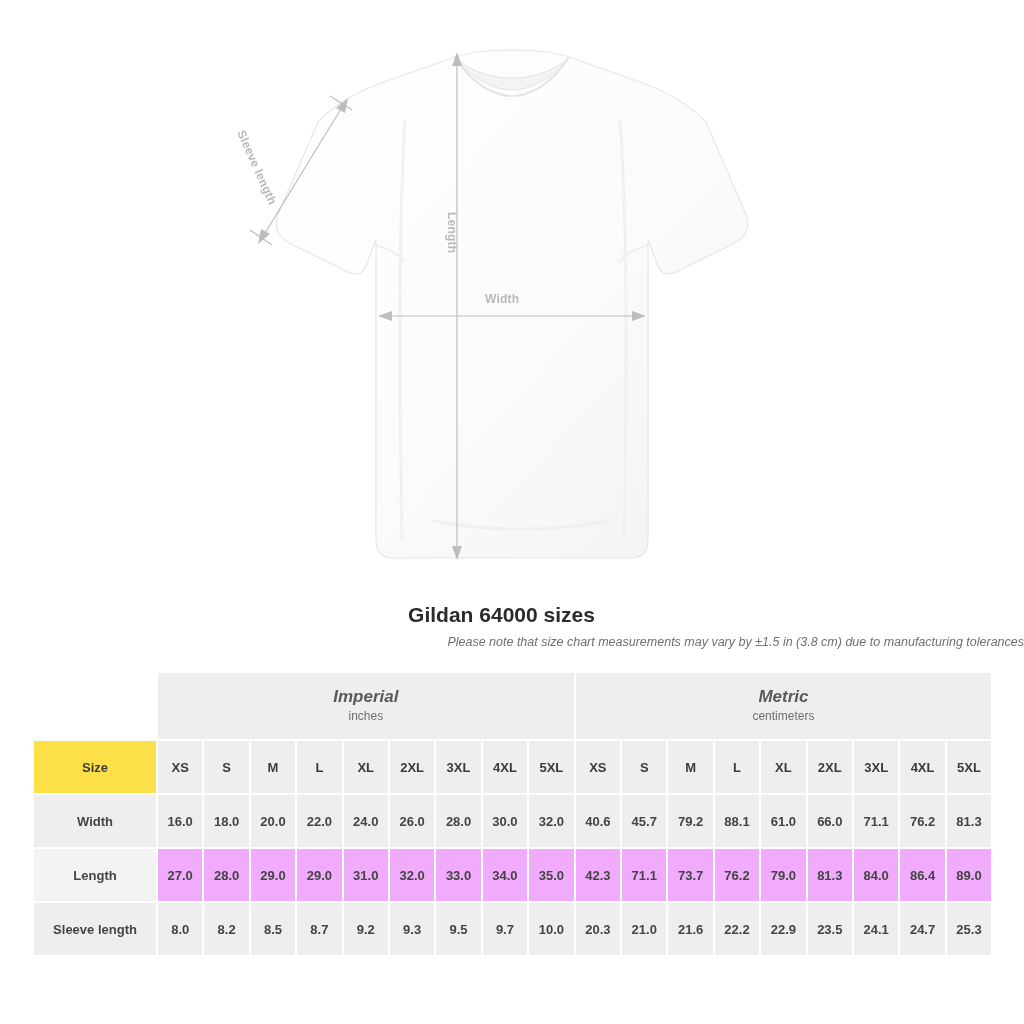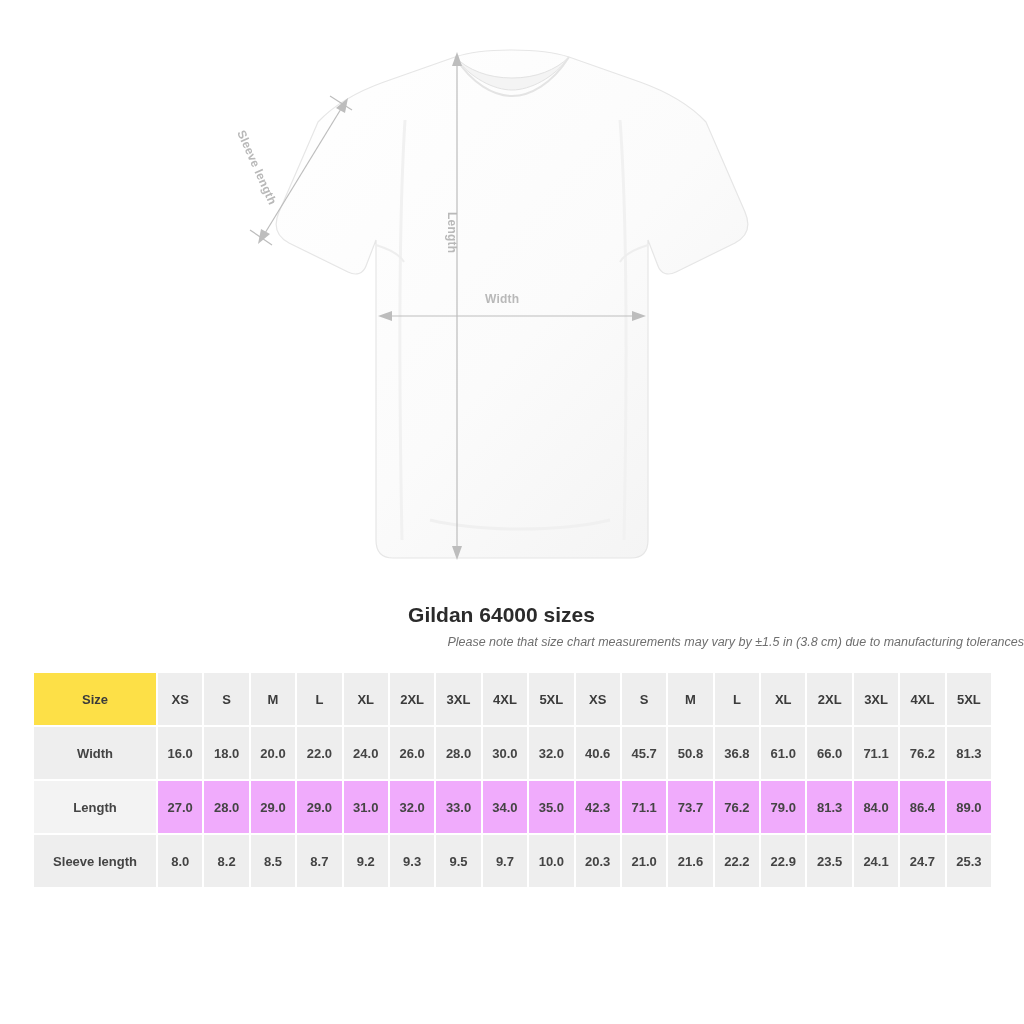--- a/index.html
+++ b/index.html
@@ -213,20 +213,31 @@
           <col style="width:46.4px">
           <col style="width:46.4px">
         <col style="width:46.4px">
           <col style="width:46.4px">
           <col style="width:46.4px">
         <col style="width:46.4px">
           <col style="width:46.4px">
           <col style="width:46.4px">
       </colgroup>
       <tbody>
+        <tr>
+          <td class="unit-head corner-cell"></td>
+          <td class="unit-head" colspan="9">
+            <span class="u-name">Imperial</span>
+            <span class="u-sub">inches</span>
+          </td>
+          <td class="unit-head" colspan="9">
+            <span class="u-name">Metric</span>
+            <span class="u-sub">centimeters</span>
+          </td>
+        </tr>
 
         <tr class="hdr-row">
           <td class="rowlabel">Size</td>
           <td class="sizehdr">XS</td>
           <td class="sizehdr">S</td>
           <td class="sizehdr">M</td>
           <td class="sizehdr">L</td>
           <td class="sizehdr">XL</td>
           <td class="sizehdr">2XL</td>
           <td class="sizehdr">3XL</td>
@@ -249,22 +260,22 @@
           <td class="val">18.0</td>
           <td class="val">20.0</td>
           <td class="val">22.0</td>
           <td class="val">24.0</td>
           <td class="val">26.0</td>
           <td class="val">28.0</td>
           <td class="val">30.0</td>
           <td class="val">32.0</td>
           <td class="val">40.6</td>
           <td class="val">45.7</td>
-          <td class="val">50.8</td>
-          <td class="val">36.8</td>
+          <td class="val">79.2</td>
+          <td class="val">88.1</td>
           <td class="val">61.0</td>
           <td class="val">66.0</td>
           <td class="val">71.1</td>
           <td class="val">76.2</td>
           <td class="val">81.3</td>
         </tr>
 
         <tr class="data-row alt">
           <td class="rowlabel">Length</td>
           <td class="val">27.0</td>

